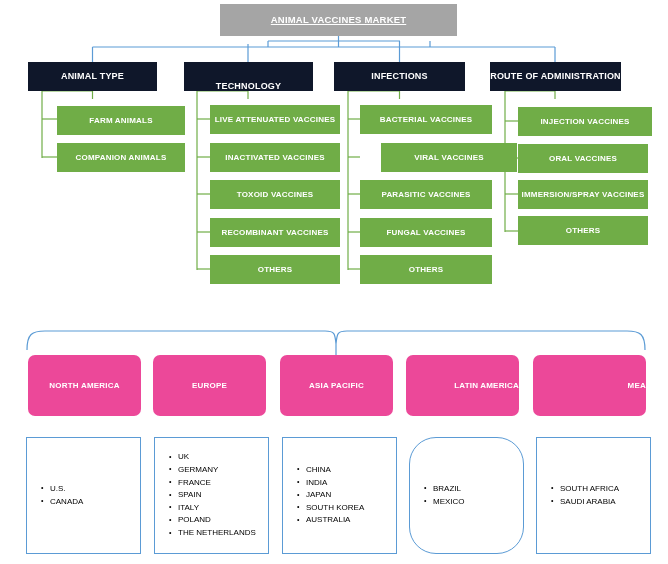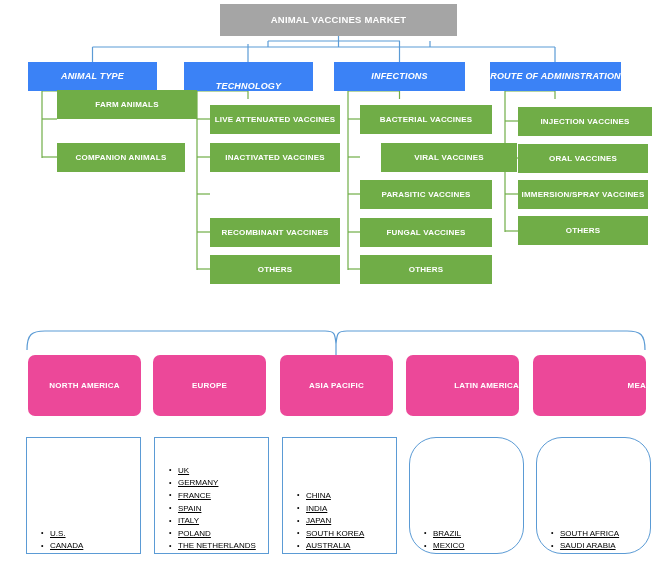--- a/index.html
+++ b/index.html
@@ -36,28 +36,27 @@
     text-align: center;
     line-height: 1.15;
     color: #ffffff;
     letter-spacing: 0.2px;
   }
   .title-box {
     background: #a5a5a5;
     font-size: 9.5px;
     font-weight: bold;
     left: 220px; top: 4px;
-    width: 237px; height: 32px;
+    width: 237px; height: 32px; text-decoration: underline;
   }
   .cat-box {
-    background: #3b82f6;
+    background: #0f172a;
     font-size: 9px;
     font-weight: bold;
     height: 29px;
-    font-style: italic;
   }
   .leaf-box {
     background: #70ad47;
     font-size: 8px;
     font-weight: bold;
     height: 29px;
   }
   .region-box {
     background: #ec4899;
     font-size: 8px;
@@ -66,22 +65,21 @@
     border-radius: 7px;
   }
   .country-box {
     position: absolute;
     box-sizing: border-box;
     background: #ffffff;
     border: 1.5px solid #5b9bd5;
     height: 117px;
     display: flex;
     flex-direction: column;
-    justify-content: flex-end;
-    text-decoration: underline;
+    justify-content: center;
   }
   .country-list {
     margin: 0;
     padding: 0 0 0 14px;
     list-style: none;
     color: #000000;
     font-size: 8px;
     font-family: "Liberation Sans", sans-serif;
   }
   .country-list li {
@@ -166,32 +164,35 @@
   <div class="box cat-box" style="left:184px; top:62px; width:129px;align-items:flex-end;">
     <span>TECHNOLOGY</span>
   </div>
   <div class="box cat-box" style="left:334px; top:62px; width:131px;">
     <span>INFECTIONS</span>
   </div>
   <div class="box cat-box" style="left:490px; top:62px; width:131px; line-height:1.05;">
     <span>ROUTE OF ADMINISTRATION</span>
   </div>
 
-  <div class="box leaf-box" style="left:57px; top:90px; width:140px;">
+  <div class="box leaf-box" style="left:57px; top:106px; width:128px;">
     <span>FARM ANIMALS</span>
   </div>
   <div class="box leaf-box" style="left:57px; top:143px; width:128px;">
     <span>COMPANION ANIMALS</span>
   </div>
 
   <div class="box leaf-box" style="left:210px; top:105px; width:130px;align-items:center;">
     <span>LIVE ATTENUATED VACCINES</span>
   </div>
   <div class="box leaf-box" style="left:210px; top:143px; width:130px;">
     <span>INACTIVATED VACCINES</span>
+  </div>
+  <div class="box leaf-box" style="left:210px; top:180px; width:130px;">
+    <span>TOXOID VACCINES</span>
   </div>
   <div class="box leaf-box" style="left:210px; top:218px; width:130px;">
     <span>RECOMBINANT VACCINES</span>
   </div>
   <div class="box leaf-box" style="left:210px; top:255px; width:130px;">
     <span>OTHERS</span>
   </div>
 
   <div class="box leaf-box" style="left:360px; top:105px; width:132px;">
     <span>BACTERIAL VACCINES</span>
@@ -267,20 +268,20 @@
     </ul>
   </div>
 
   <div class="country-box" style="left:409px; top:437px; width:115px;border-radius:27px;">
     <ul class="country-list">
       <li>BRAZIL</li>
       <li>MEXICO</li>
     </ul>
   </div>
 
-  <div class="country-box" style="left:536px; top:437px; width:115px;border-radius:26px;">
+  <div class="country-box" style="left:536px; top:437px; width:115px;">
     <ul class="country-list">
       <li>SOUTH AFRICA</li>
       <li>SAUDI ARABIA</li>
     </ul>
   </div>
 
 </div>
 
 </body></html>

